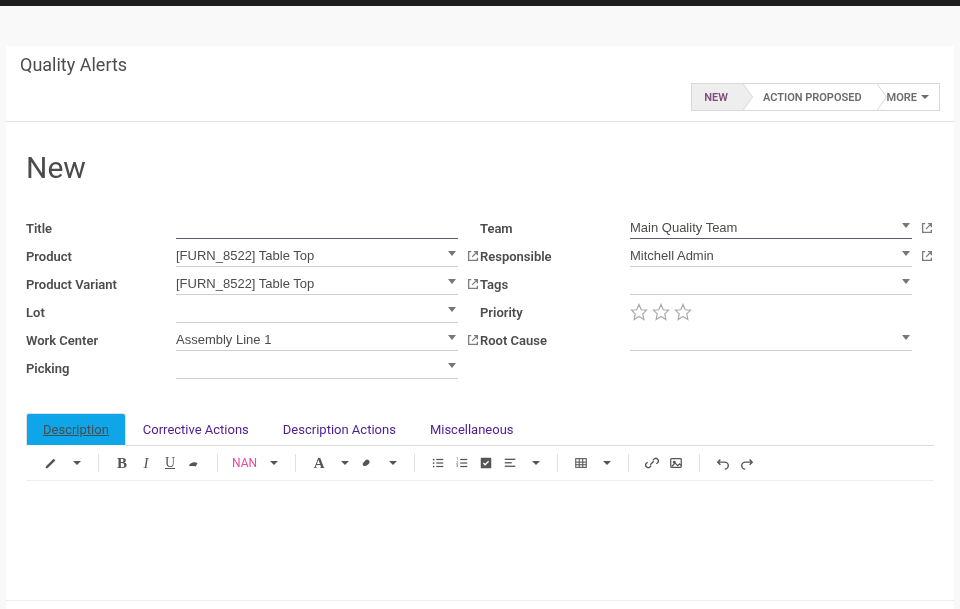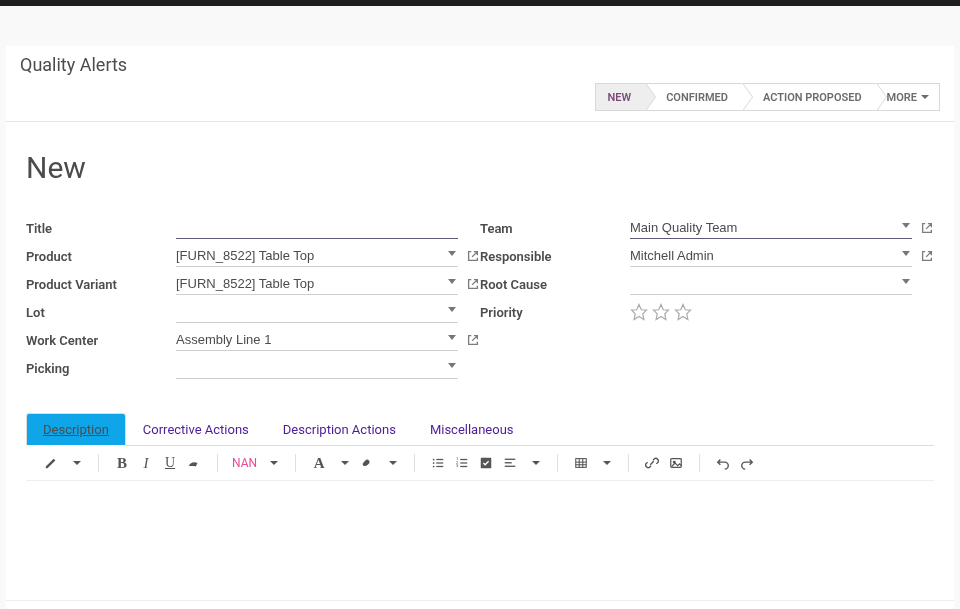--- a/index.html
+++ b/index.html
@@ -70,25 +70,20 @@
     <span class="breadcrumb-title">Quality Alerts</span>
   </div>
 
   <div class="statusbar">
     <div class="status-step active">
       <span>NEW</span>
       <span class="arrow-border"></span>
         <span class="arrow"></span>
     </div>
     <div class="status-step">
-      <span>CONFIRMED</span>
-      <span class="arrow-border"></span>
-        <span class="arrow"></span>
-    </div>
-    <div class="status-step">
       <span>ACTION PROPOSED</span>
       <span class="arrow-border"></span>
         <span class="arrow"></span>
     </div>
     <div class="status-more">
       <span>MORE</span>
       <span class="caret"></span>
     </div>
   </div>
 
@@ -186,23 +181,22 @@
             <input class="m2o" value="Mitchell Admin" style="">
             <span class="dd-caret"></span>
           </div>
           <span class="ext-link">
             <svg viewBox="0 0 16 16" fill="none" stroke="currentColor" stroke-width="1.5">
                 <path d="M6 3H3v10h10v-3M9 3h4v4M13 3L7 9"></path>
               </svg>
           </span>
         </div>
 
-
-        <div class="form-row">
-          <div class="form-label">Root Cause</div>
+        <div class="form-row">
+          <div class="form-label">Tags</div>
           <div class="form-field">
             <input class="m2o" value="" style="">
             <span class="dd-caret"></span>
           </div>
           <span style="width:22px"></span>
         </div>
 
         <div class="form-row">
           <div class="form-label">Priority</div>
           <div class="form-field">
@@ -220,20 +214,29 @@
               <span class="star">
                   <svg viewBox="0 0 24 24" fill="none" stroke="currentColor" stroke-width="1.6">
                     <polygon points="12 2 15 9 22 9.5 17 14.5 18.5 22 12 18 5.5 22 7 14.5 2 9.5 9 9"></polygon>
                   </svg>
                 </span>
             </div>
           </div>
           <span style="width:22px"></span>
         </div>
 
+        <div class="form-row">
+          <div class="form-label">Root Cause</div>
+          <div class="form-field">
+            <input class="m2o" value="" style="">
+            <span class="dd-caret"></span>
+          </div>
+          <span style="width:22px"></span>
+        </div>
+
       </div>
     </div>
 
     <div class="tabs">
       <div class="tab active">Description</div>
       <div class="tab">Corrective Actions</div>
       <div class="tab">Description Actions</div>
       <div class="tab">Miscellaneous</div>
     </div>
 

